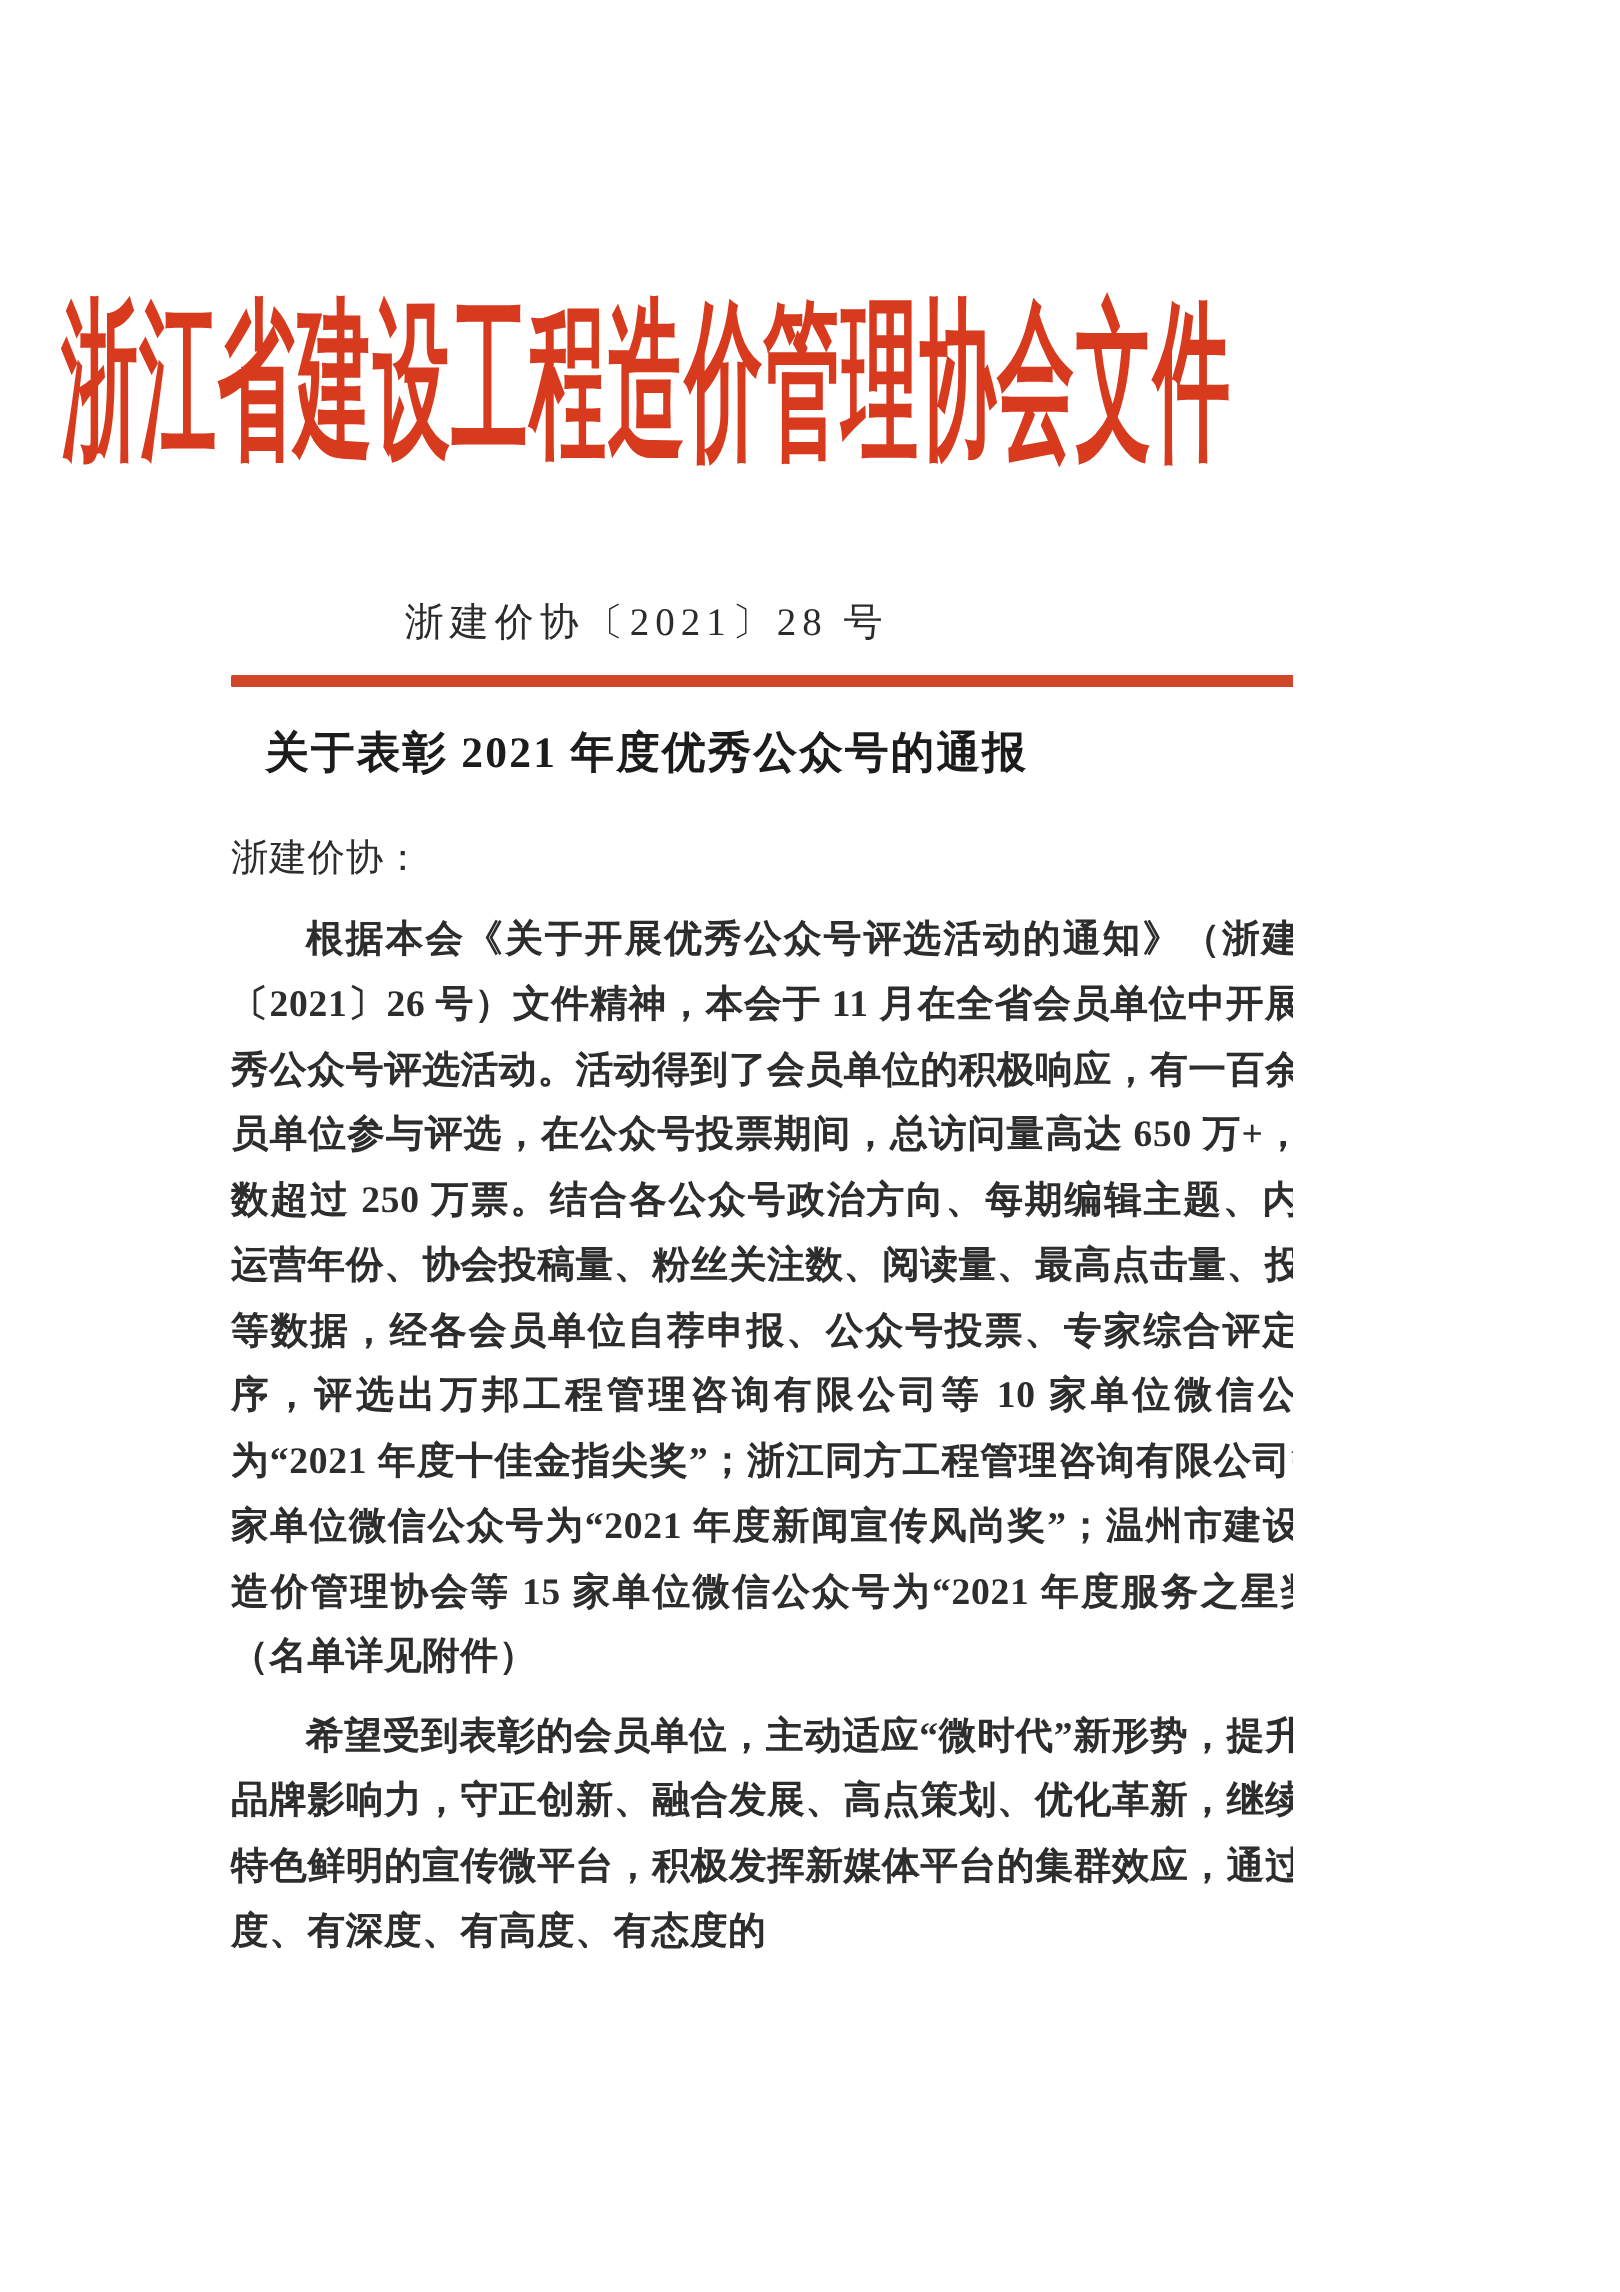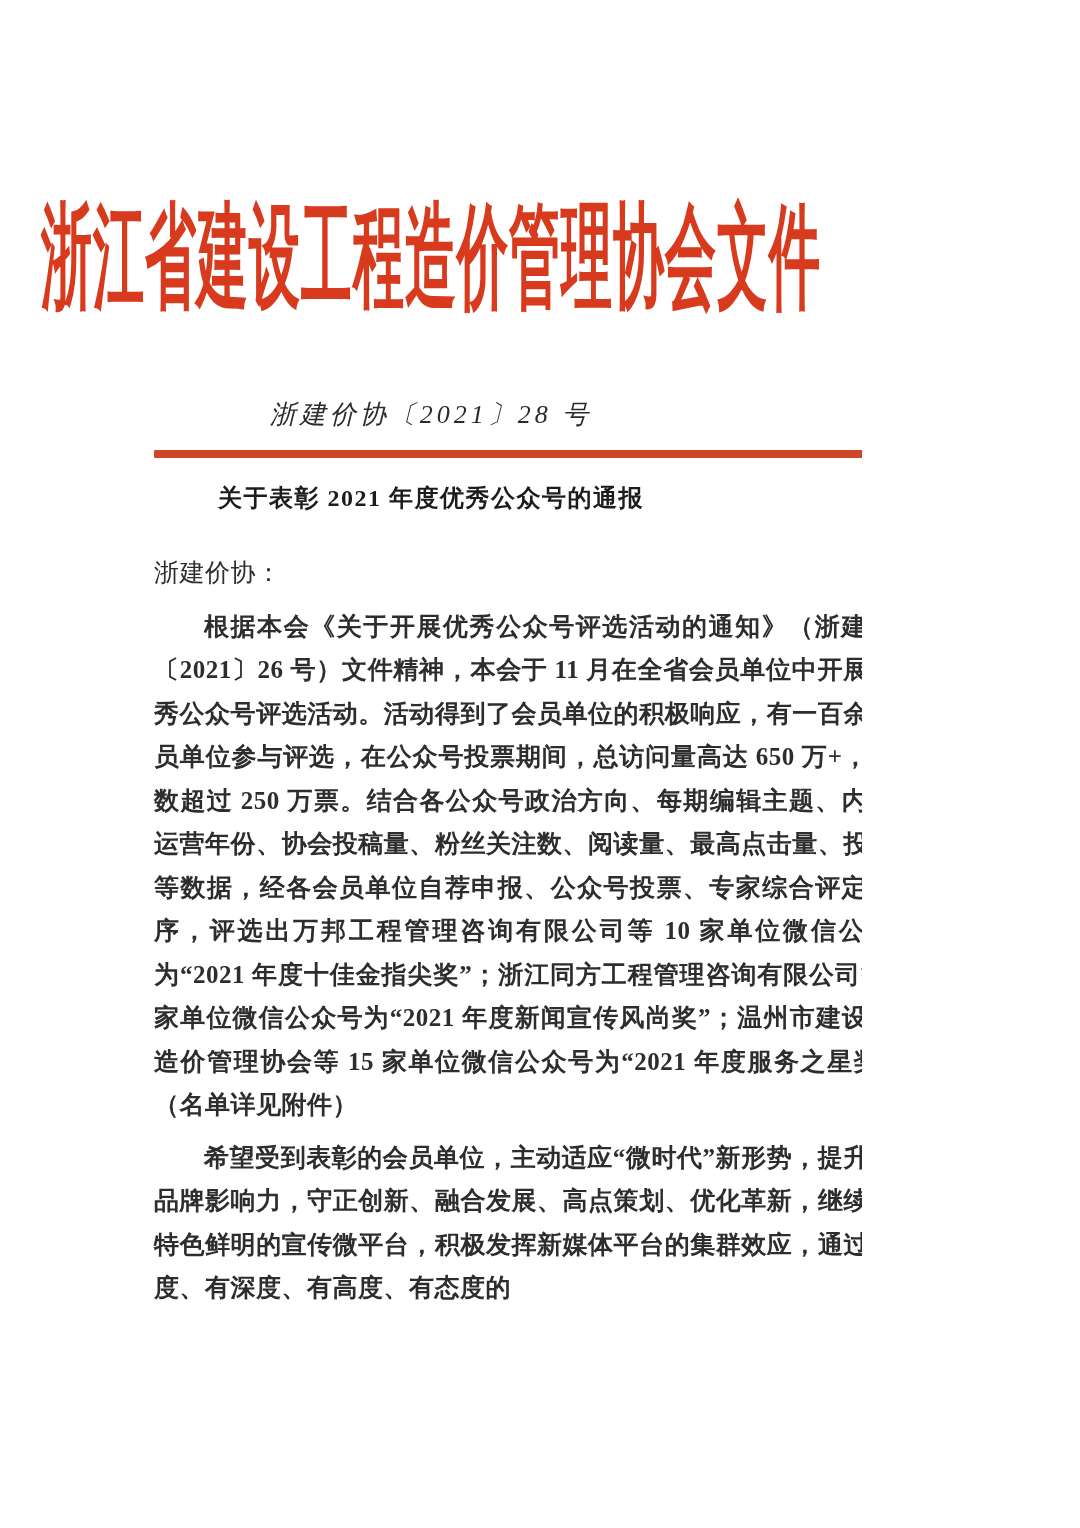--- a/index.html
+++ b/index.html
@@ -33,39 +33,38 @@
   }
   .doc-number {
     position: absolute;
     top: 397px;
     left: 0;
     width: 100%;
     text-align: center;
     font-size: 26px;
     letter-spacing: 4px;
     color: #2b2b2b;
-    font-style: italic;
   }
   .red-divider {
     position: absolute;
     top: 450px;
     left: 154px;
     width: 766px;
     height: 8px;
     background: #cf4728;
     border-radius: 1px;
   }
   .doc-title {
     position: absolute;
     top: 482px;
     left: 0;
     width: 100%;
     margin: 0;
     text-align: center;
-    font-size: 24px;
+    font-size: 29px;
     font-weight: 700;
     letter-spacing: 1.5px;
     color: #1c1c1c;
   }
   .content {
     position: absolute;
     top: 551px;
     left: 154px;
     width: 768px;
     font-size: 25px;

